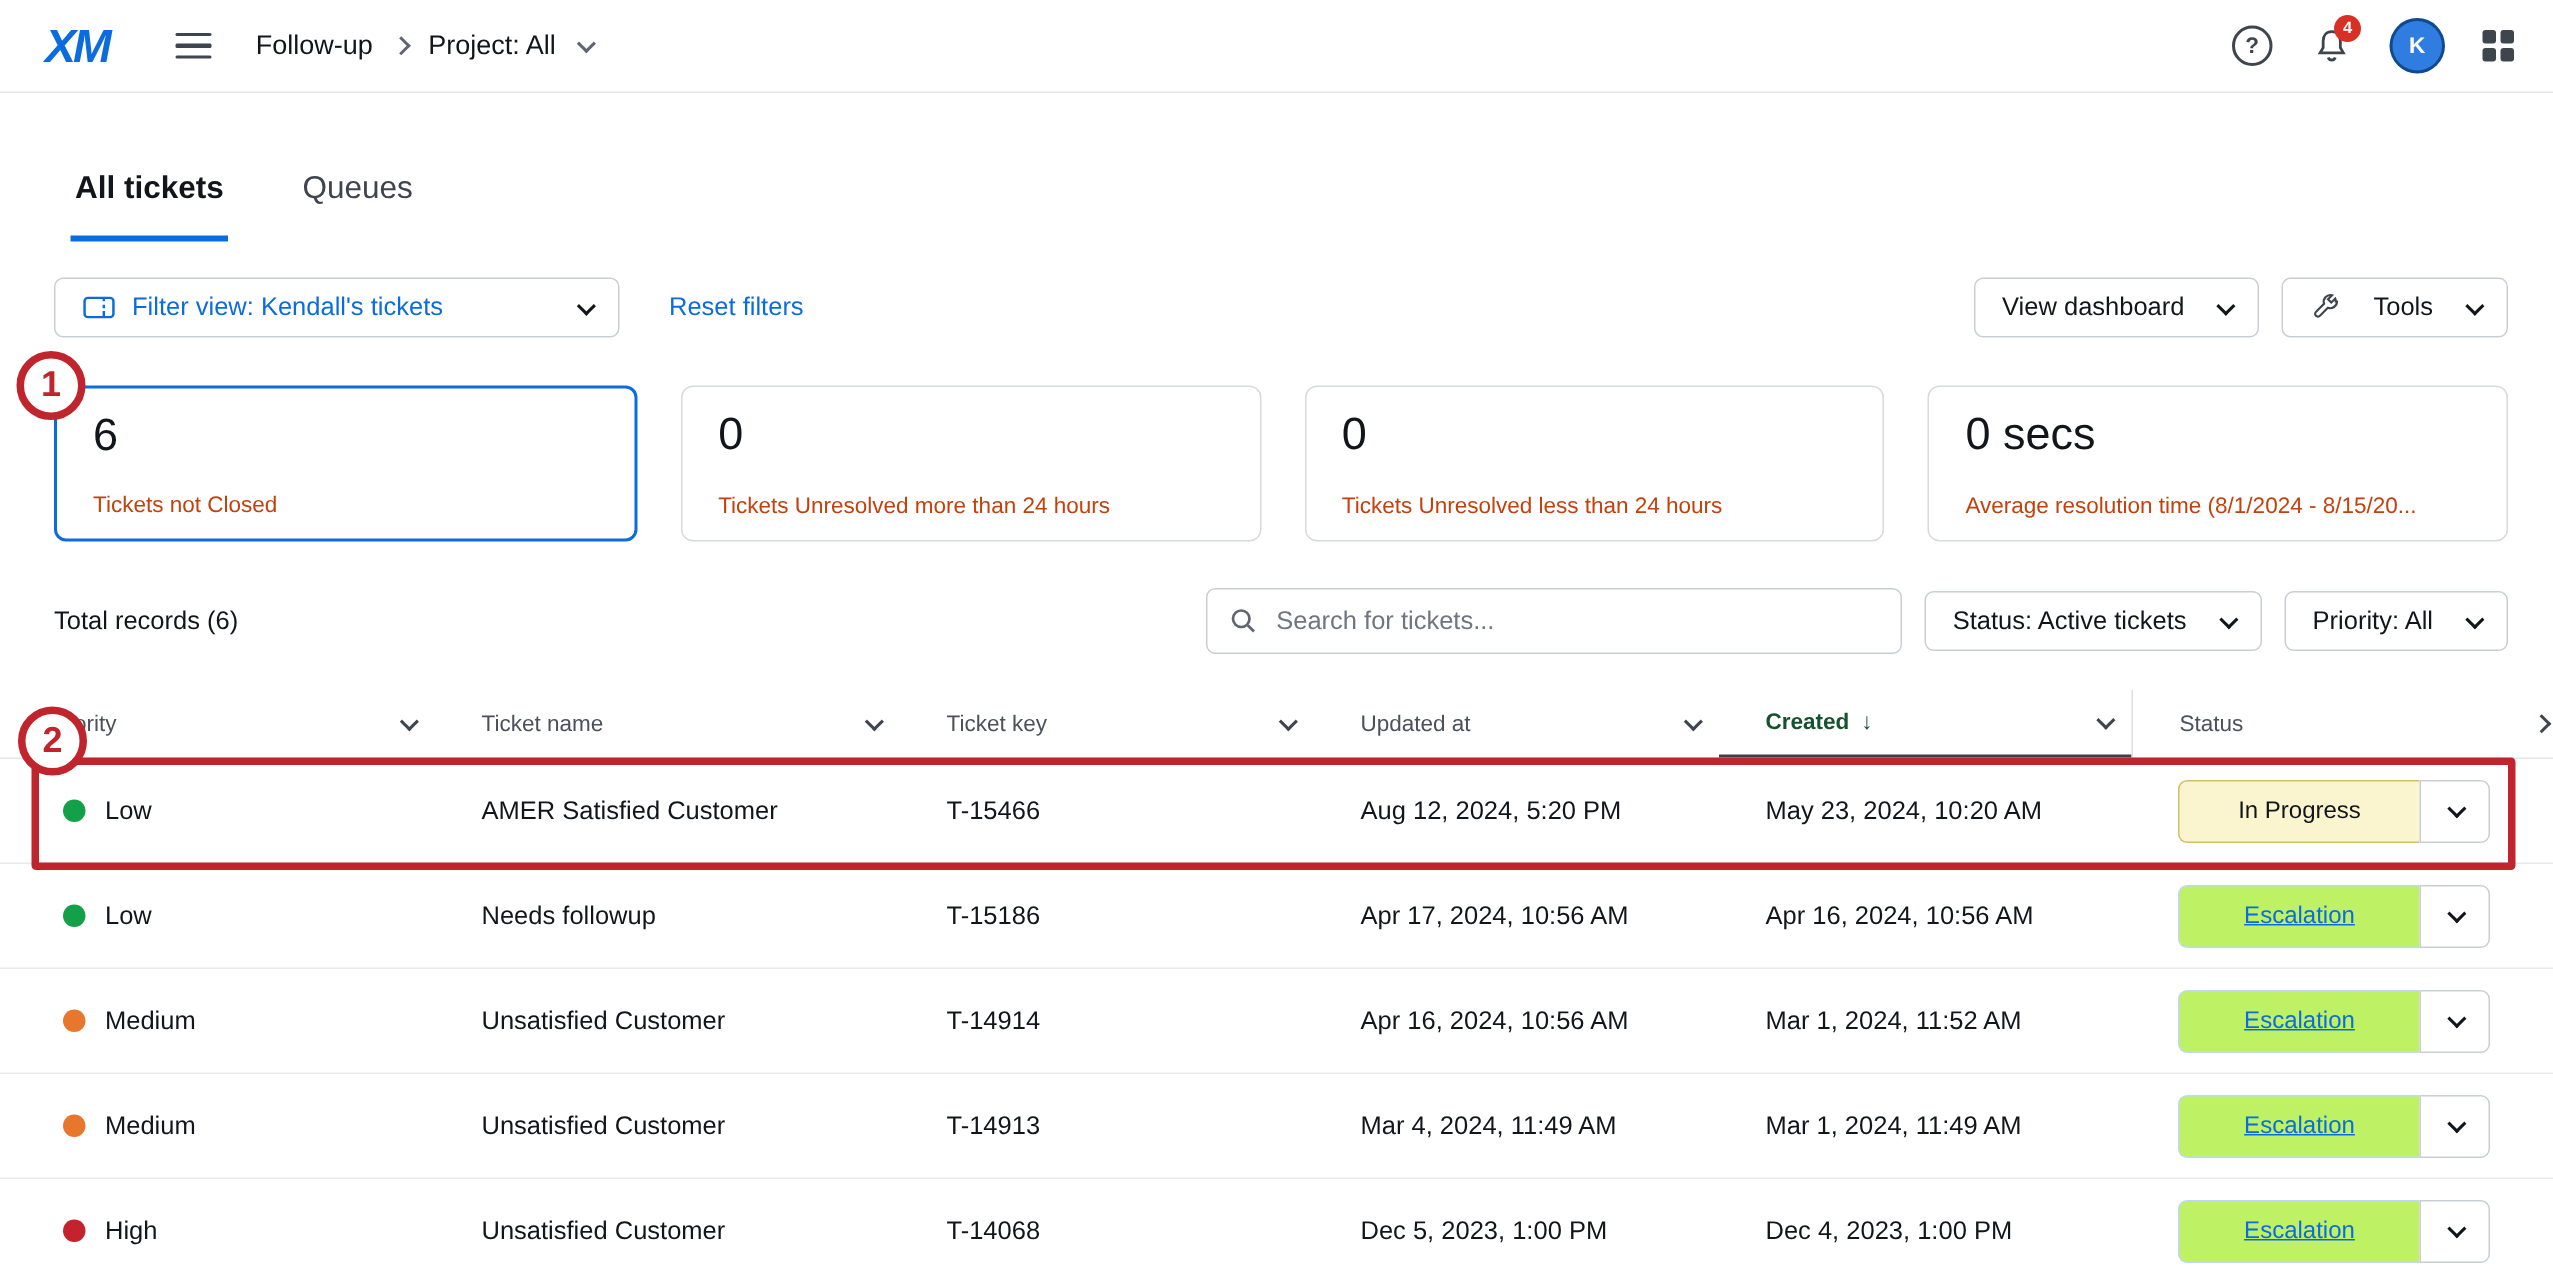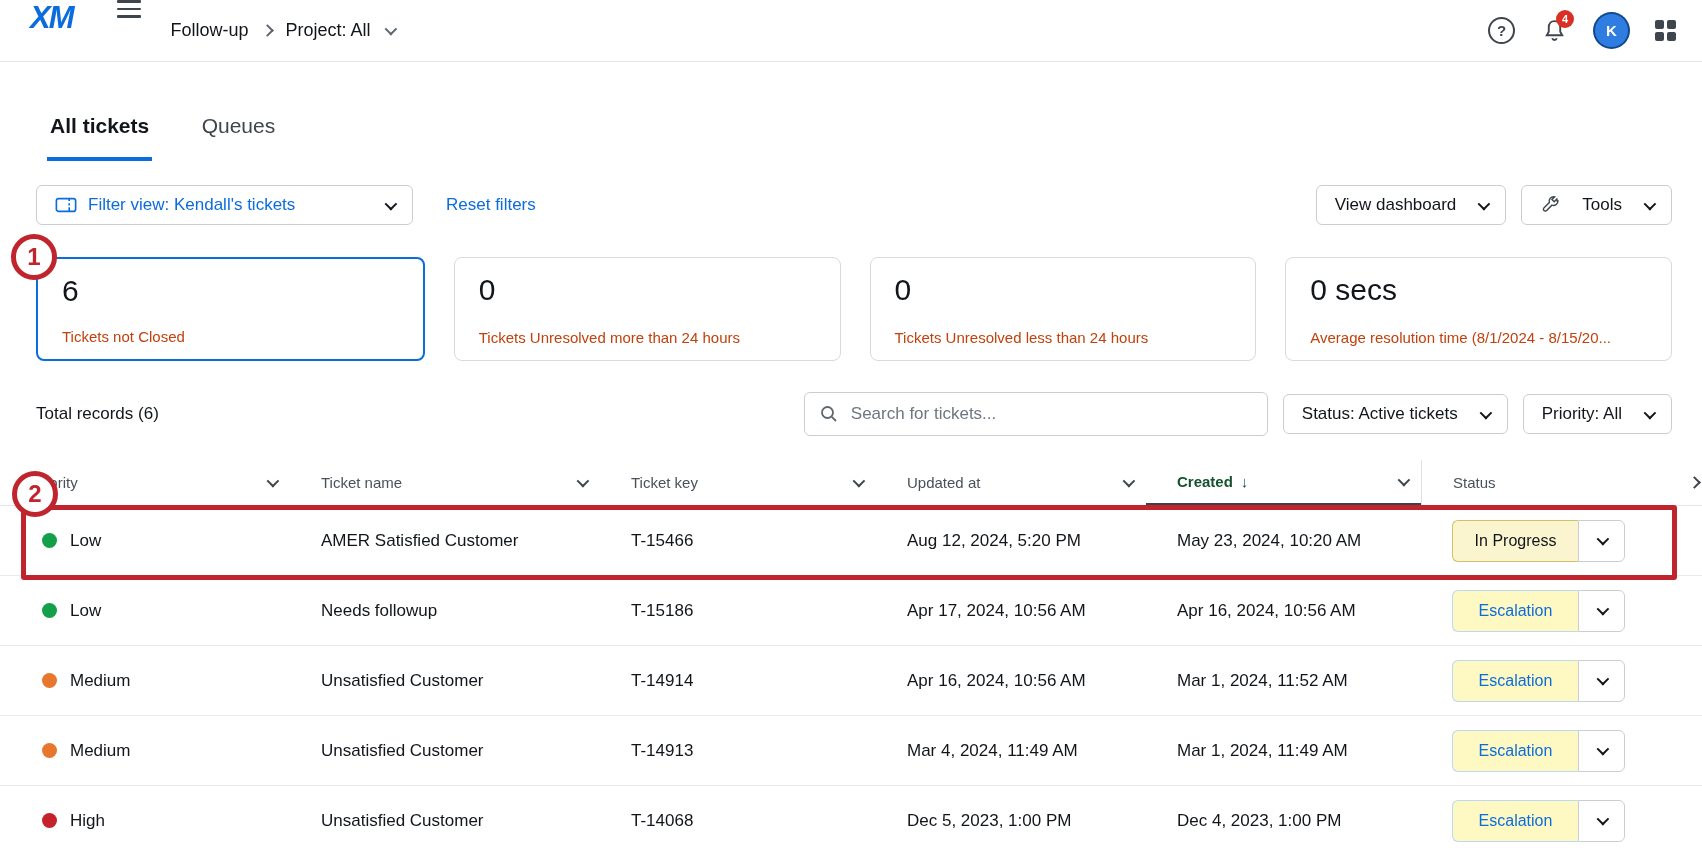--- a/index.html
+++ b/index.html
@@ -5,21 +5,21 @@
   * { box-sizing: border-box; margin: 0; padding: 0; }
   html,body { width:1702px; height:848px; }
   body {
     position: relative;
     overflow: hidden;
     background: #ffffff;
     color: #12161b;
     font-family: "Liberation Sans", sans-serif;
   }
   
-  .topbar { height:62px; border-bottom:1px solid #e4e6e9; display:flex; padding:0 26px 0 30px; }
+  .topbar { height:62px; border-bottom:1px solid #e4e6e9; display:flex; align-items:center; padding:0 26px 0 30px; }
   .logo { font-size:31px; font-weight:800; font-style:italic; color:#0b6cde; letter-spacing:-2px; margin-right:44px; cursor:pointer; }
   .hamburger { width:24px; display:flex; flex-direction:column; gap:5px; margin-right:30px; cursor:pointer; }
   .hamburger span { display:block; height:2.5px; background:#3f454d; border-radius:1px; }
   .crumb { display:flex; align-items:center; gap:14px; font-size:18px; color:#12161b; }
   .crumb-item { cursor:pointer; }
   .chev { display:inline-block; width:9px; height:9px; border-right:2px solid currentColor; border-bottom:2px solid currentColor; transform:rotate(45deg) translateY(-2px); }
   .chev.right { transform:rotate(-45deg); }
   .crumb .chev { color:#5f6670; }
   .topbar-right { margin-left:auto; display:flex; align-items:center; gap:27px; }
   .help-circle { width:27px; height:27px; border:2px solid #3f454d; border-radius:50%; display:flex; align-items:center; justify-content:center; font-size:15px; font-weight:700; color:#3f454d; cursor:pointer; }
@@ -62,25 +62,25 @@
   .th { position:relative; padding-left:31px; height:100%; display:flex; align-items:center; gap:8px; }
   .th .chev { position:absolute; right:14px; color:#3f454d; cursor:pointer; }
   .th.sorted { color:#14532d; font-weight:700; border-bottom:2px solid #3a414b; }
   .th.col-status { border-left:1px solid #dcdfe3; }
   .scroll-chev { position:absolute; right:3px; top:18px; color:#3f454d; cursor:pointer; }
   .trow { height:70px; border-bottom:1px solid #e8eaed; font-size:17px; background:#fff; }
   .td { padding-left:31px; }
   .td.cell-priority { display:flex; align-items:center; padding-left:42px; }
   .dot { width:15px; height:15px; border-radius:50%; margin-right:13px; flex:0 0 auto; }
   
-  .badge { display:flex; width:173px; height:42px; cursor:pointer; }
+  .badge { display:flex; width:208px; height:42px; cursor:pointer; }
   .badge .blabel { flex:1; border:1px solid #c9ced4; border-right:none; border-radius:6px 0 0 6px; display:flex; align-items:center; justify-content:center; font-size:16px; }
   .badge .caret { width:47px; border:1px solid #c9ced4; border-radius:0 6px 6px 0; background:#fff; display:flex; align-items:center; justify-content:center; color:#12161b; }
   .badge.in-progress .blabel { background:#faf4cf; border-color:#cfc069; color:#12161b; }
-  .badge.escalation .blabel { background:#fef9c3; border-color:#bcd8f5; color:#0b6cde; font-weight:500; }
+  .badge.escalation .blabel { background:#bef264; border-color:#bcd8f5; color:#0b6cde; font-weight:500;text-decoration:underline; }
   
   .marker { position:absolute; width:46px; height:46px; border:5px solid #c0242c; border-radius:50%; background:#fff; color:#c0242c; font-size:24px; font-weight:700; display:flex; align-items:center; justify-content:center; z-index:30; }
   .marker-1 { left:11px; top:234px; }
   .marker-2 { left:12px; top:471px; }
   .highlight-box { position:absolute; left:21px; top:505px; width:1656px; height:75px; border:5px solid #c0242c; border-radius:3px; z-index:25; pointer-events:none; }
 </style>
 </head>
 <body>
 
 <header class="topbar">

